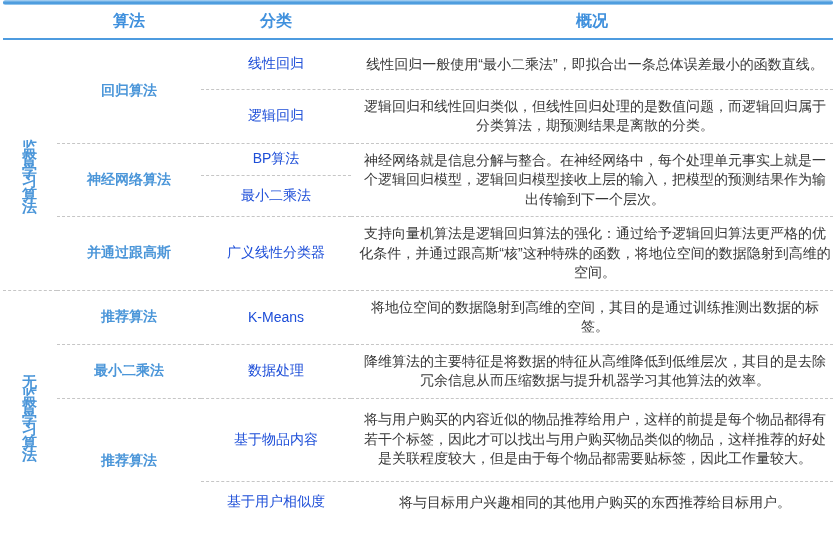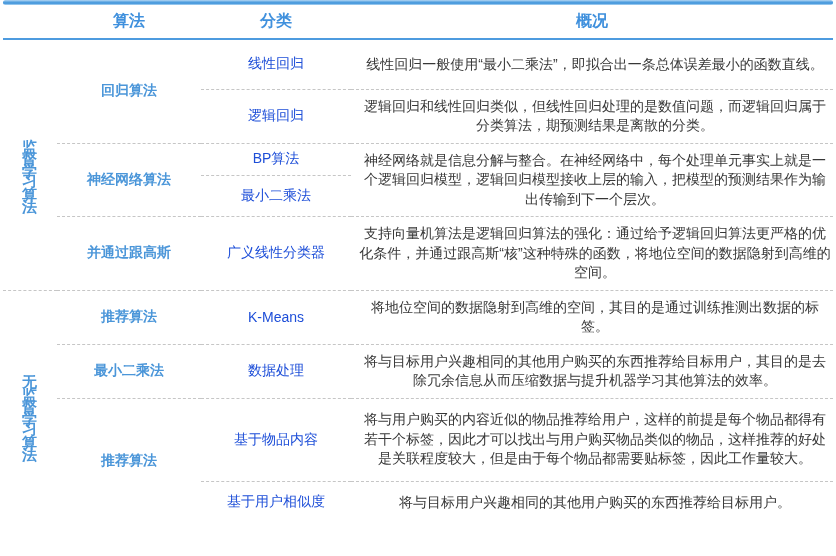--- a/index.html
+++ b/index.html
@@ -131,21 +131,21 @@
         <td class="group-cell bt" rowspan="4">
           <span class="group-label">无监督学习算法</span>
         </td>
         <td class="algo-cell bt">推荐算法</td>
         <td class="cat-cell bt">K-Means</td>
         <td class="ov-cell bt">将地位空间的数据隐射到高维的空间，其目的是通过训练推测出数据的标签。</td>
       </tr>
       <tr class="h54">
         <td class="algo-cell bt">最小二乘法</td>
         <td class="cat-cell bt">数据处理</td>
-        <td class="ov-cell bt">将与目标用户兴趣相同的其他用户购买的东西推荐给目标用户，其目的是去除冗余信息从而压缩数据与提升机器学习其他算法的效率。</td>
+        <td class="ov-cell bt">降维算法的主要特征是将数据的特征从高维降低到低维层次，其目的是去除冗余信息从而压缩数据与提升机器学习其他算法的效率。</td>
       </tr>
       <tr class="h83">
         <td class="algo-cell bt" rowspan="2">推荐算法</td>
         <td class="cat-cell bt">基于物品内容</td>
         <td class="ov-cell bt">将与用户购买的内容近似的物品推荐给用户，这样的前提是每个物品都得有若干个标签，因此才可以找出与用户购买物品类似的物品，这样推荐的好处是关联程度较大，但是由于每个物品都需要贴标签，因此工作量较大。</td>
       </tr>
       <tr class="h42">
         <td class="cat-cell bt">基于用户相似度</td>
         <td class="ov-cell bt">将与目标用户兴趣相同的其他用户购买的东西推荐给目标用户。</td>
       </tr>

